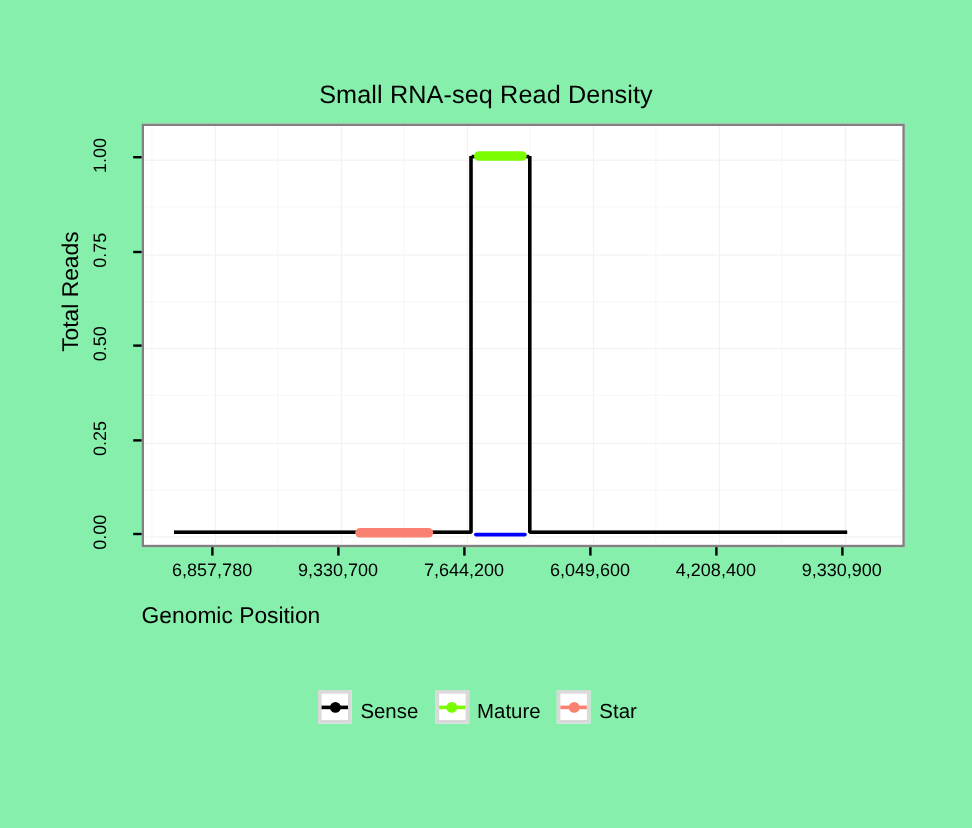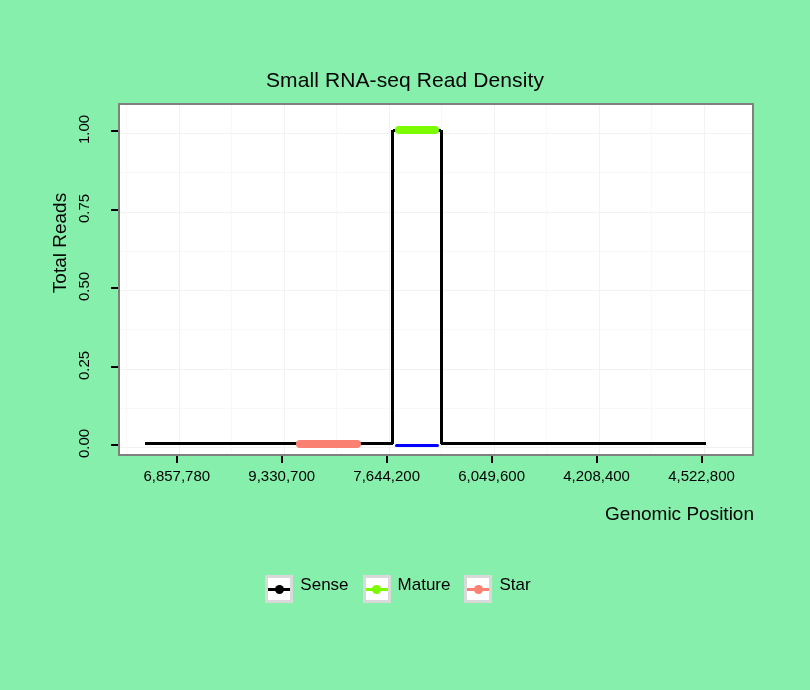--- a/index.html
+++ b/index.html
@@ -48,21 +48,21 @@
     font-size: 19px;
     transform: rotate(-90deg);
     transform-origin: center center;
     white-space: nowrap;
   }
   #x-axis-title {
     position: absolute;
     left: 118px;
     top: 503px;
     width: 636px;
-    text-align: right;
+    text-align: left;
     font-size: 19px;
   }
 
   
   #panel {
     position: absolute;
     left: 118px;
     top: 103px;
     width: 636px;
     height: 353px;
@@ -161,21 +161,21 @@
   }
   #legend-title {
     font-size: 17px;
     font-weight: bold;
     margin-right: 18px;
     white-space: nowrap;
   }
   .legend-entry {
     display: flex;
     flex-direction: row;
-    align-items: flex-start;
+    align-items: flex-end;
     margin-right: 14px;
   }
   .legend-key {
     width: 28px;
     height: 28px;
     box-sizing: border-box;
     background: #ffffff;
     border: 3px solid #d9d9d9;
     position: relative;
     margin-right: 7px;
@@ -252,21 +252,21 @@
       <div class="ticklabel-x" style="left: 176.772px;">6,857,780</div>
       <div class="tick-x" style="left: 280.723px;"></div>
       <div class="ticklabel-x" style="left: 281.723px;">9,330,700</div>
       <div class="tick-x" style="left: 385.673px;"></div>
       <div class="ticklabel-x" style="left: 386.673px;">7,644,200</div>
       <div class="tick-x" style="left: 490.624px;"></div>
       <div class="ticklabel-x" style="left: 491.624px;">6,049,600</div>
       <div class="tick-x" style="left: 595.574px;"></div>
       <div class="ticklabel-x" style="left: 596.574px;">4,208,400</div>
       <div class="tick-x" style="left: 700.525px;"></div>
-      <div class="ticklabel-x" style="left: 701.525px;">4,522,800</div>
+      <div class="ticklabel-x" style="left: 701.525px;">9,330,900</div>
     </div>
   <div id="axis-ticks-y">
       <div class="tick-y" style="top: 444.018px;"></div>
       <div class="ticklabel-y" style="top: 435.018px; left: -2px;"><span>0.00</span></div>
       <div class="tick-y" style="top: 365.573px;"></div>
       <div class="ticklabel-y" style="top: 356.573px; left: -2px;"><span>0.25</span></div>
       <div class="tick-y" style="top: 287.129px;"></div>
       <div class="ticklabel-y" style="top: 278.129px; left: -2px;"><span>0.50</span></div>
       <div class="tick-y" style="top: 208.684px;"></div>
       <div class="ticklabel-y" style="top: 199.684px; left: -2px;"><span>0.75</span></div>

